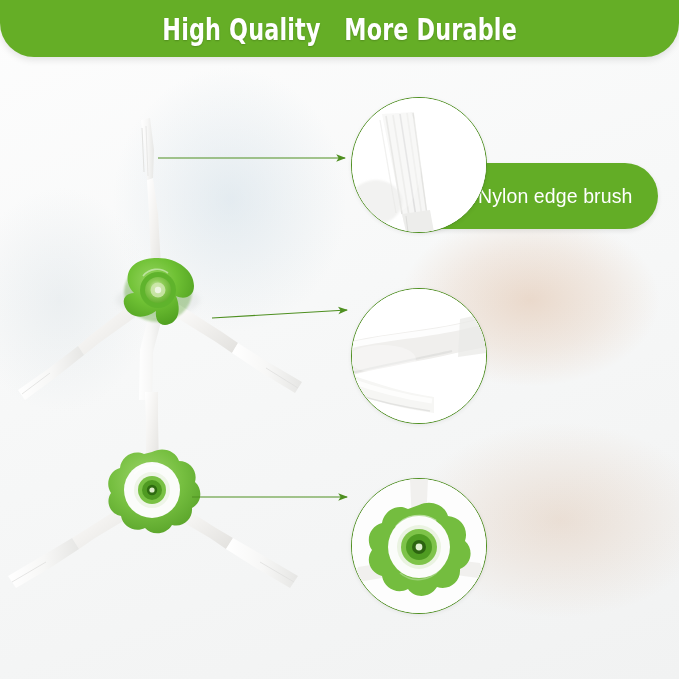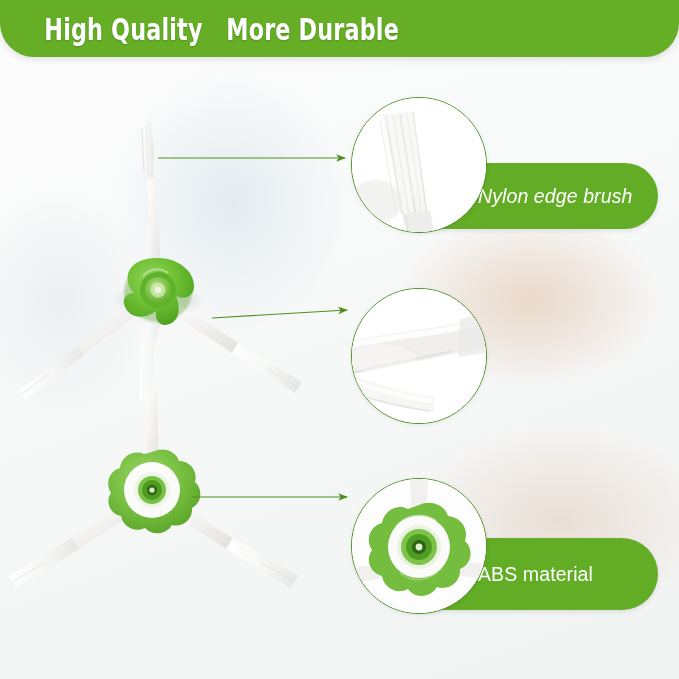--- a/index.html
+++ b/index.html
@@ -21,21 +21,21 @@
     overflow:hidden;
   }
 
   
   .banner{
     position:absolute;left:0;top:0;
     width:679px;height:57px;
     background:#65ae26;
     border-radius:0 0 34px 34px;
     box-shadow:0 3px 7px rgba(0,0,0,.10);
-    display:flex;align-items:center;justify-content:flex-start;
+    display:flex;align-items:center;justify-content:center;
   }
   .banner-title{
     color:#ffffff;
     font-family:"DejaVu Sans Condensed","Liberation Sans",sans-serif;
     font-weight:bold;
     font-size:31px;
     letter-spacing:.2px;
     transform:scaleX(.80);
     transform-origin:center;
     white-space:pre;
@@ -51,21 +51,21 @@
     box-shadow:0 2px 5px rgba(0,0,0,.09);
   }
   .pill-label{
     color:#ffffff;
     font-size:19.5px;
     line-height:23px;
     font-weight:normal;
     letter-spacing:.1px;
     white-space:pre-line;
   }
-  #pill1{ left:392px; top:163px; width:266px; height:66px;font-style:italic; }
+  #pill1{ left:392px; top:163px; width:266px; height:66px; }
   #pill1 .pill-label{ margin-left:86px; }
   #pill2{ left:392px; top:352px; width:266px; height:70px; }
   #pill2 .pill-label{ margin-left:86px; }
   #pill3{ left:392px; top:538px; width:266px; height:72px; }
   #pill3 .pill-label{ margin-left:86px; }
 
   
   .zoom-circle{
     position:absolute;
     border-radius:50%;
@@ -257,23 +257,20 @@
       <path d="M0 56 C34 48 72 46 108 38 L134 32" stroke="#ffffff" stroke-width="6" fill="none" opacity=".85"></path>
       <path d="M0 84 C30 76 66 70 100 62" stroke="#dededc" stroke-width="2" fill="none" opacity=".8"></path>
       <path d="M0 86 C28 96 54 104 82 108 L82 124 C50 120 22 112 0 104 Z" fill="#f6f6f4"></path>
       <path d="M0 92 C28 102 54 108 80 112" stroke="#ffffff" stroke-width="5" fill="none" opacity=".75"></path>
       <path d="M0 104 C24 112 50 118 78 122" stroke="#e3e3e1" stroke-width="1.6" fill="none"></path>
       <ellipse cx="30" cy="70" rx="34" ry="14" fill="#ffffff" opacity=".35"></ellipse>
       <path d="M108 30 L134 24 L134 64 L106 68 Z" fill="#e9e9e7" opacity=".75"></path>
     </svg>
   </div>
 
-  <div class="pill" id="pill3">
-    <span class="pill-label">ABS material</span>
-  </div>
 
   <div class="zoom-circle" id="circle3">
     <svg viewBox="0 0 134 134" width="134" height="134">
       <rect width="134" height="134" fill="#fdfdfd"></rect>
 
       <path d="M58 0 L76 0 L74 44 L60 44 Z" fill="#f1f0ee"></path>
       <path d="M0 104 L6 88 L56 80 L60 94 Z" fill="#f1f0ee"></path>
       <path d="M134 100 L128 84 L78 78 L74 92 Z" fill="#f1f0ee"></path>
 
       <path d="M67 26

